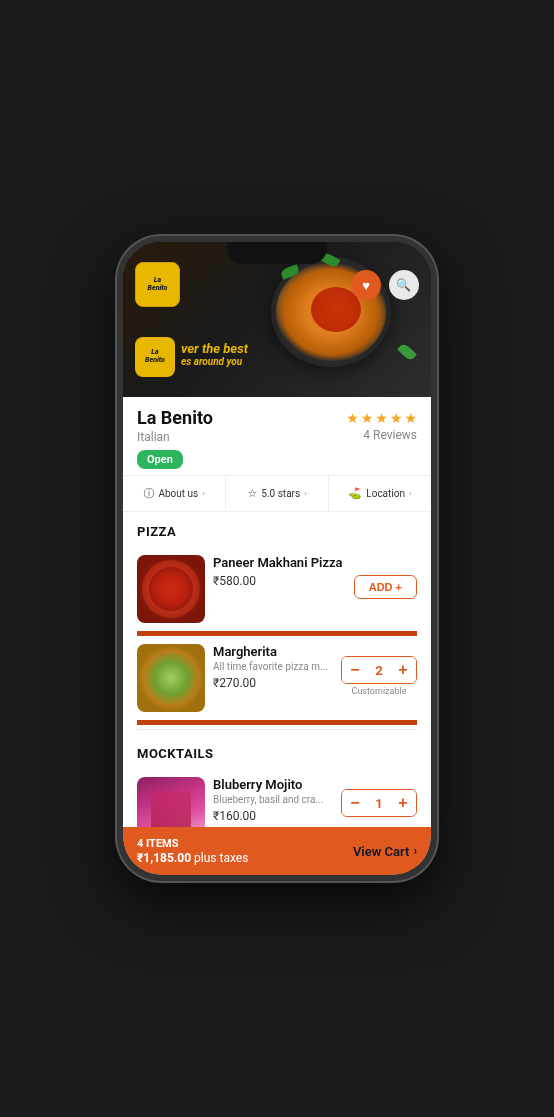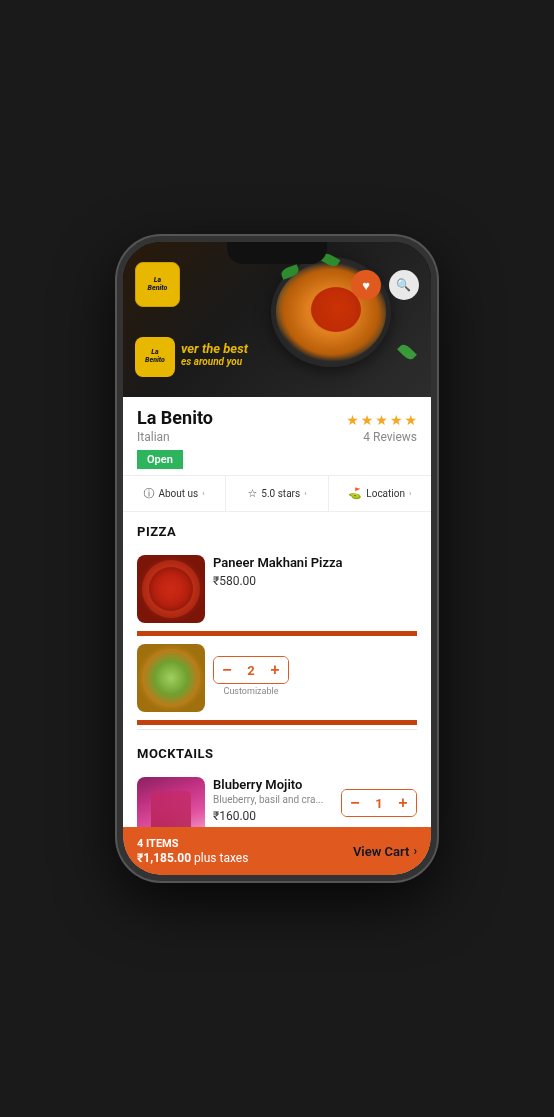--- a/index.html
+++ b/index.html
@@ -200,21 +200,21 @@
 
     
     .restaurant-info {
       padding: 10px 14px 6px;
       background: #fff;
       border-bottom: 1px solid #eee;
     }
     .info-top-row {
       display: flex;
       justify-content: space-between;
-      align-items: flex-end;
+      align-items: center;
     }
     .restaurant-name {
       font-size: 18px;
       font-weight: 700;
       color: #111;
     }
     .stars-row {
       display: flex;
       align-items: center;
       gap: 2px;
@@ -234,21 +234,21 @@
       font-size: 12px;
       margin-top: 2px;
     }
     .open-badge {
       display: inline-block;
       background: #2db55d;
       color: #fff;
       font-size: 11px;
       font-weight: 600;
       padding: 3px 10px;
-      border-radius: 0;
+      border-radius: 8px;
       margin-top: 6px;
     }
 
     
     .quick-links {
       display: flex;
       border-bottom: 1px solid #eee;
       padding: 0;
     }
     .quick-link {
@@ -563,25 +563,33 @@
       <div class="section-title">PIZZA</div>
 
       <div class="menu-item">
         <div class="item-image">
           <div class="pizza-img-1"></div>
         </div>
         <div class="item-details">
           <div class="item-name">Paneer Makhani Pizza</div>
           <div class="item-price">₹580.00</div>
         </div>
+        <div class="item-action">
+          <button class="add-btn">ADD  +</button>
+        </div>
       </div>
 
       <div class="menu-item">
         <div class="item-image">
           <div class="pizza-img-2"></div>
+        </div>
+        <div class="item-details">
+          <div class="item-name">Margherita</div>
+          <div class="item-desc">All time favorite pizza m...</div>
+          <div class="item-price">₹270.00</div>
         </div>
         <div class="item-action">
           <div class="qty-control">
             <button class="qty-btn">−</button>
             <span class="qty-val">2</span>
             <button class="qty-btn">+</button>
           </div>
           <div class="customizable">Customizable</div>
         </div>
       </div>

